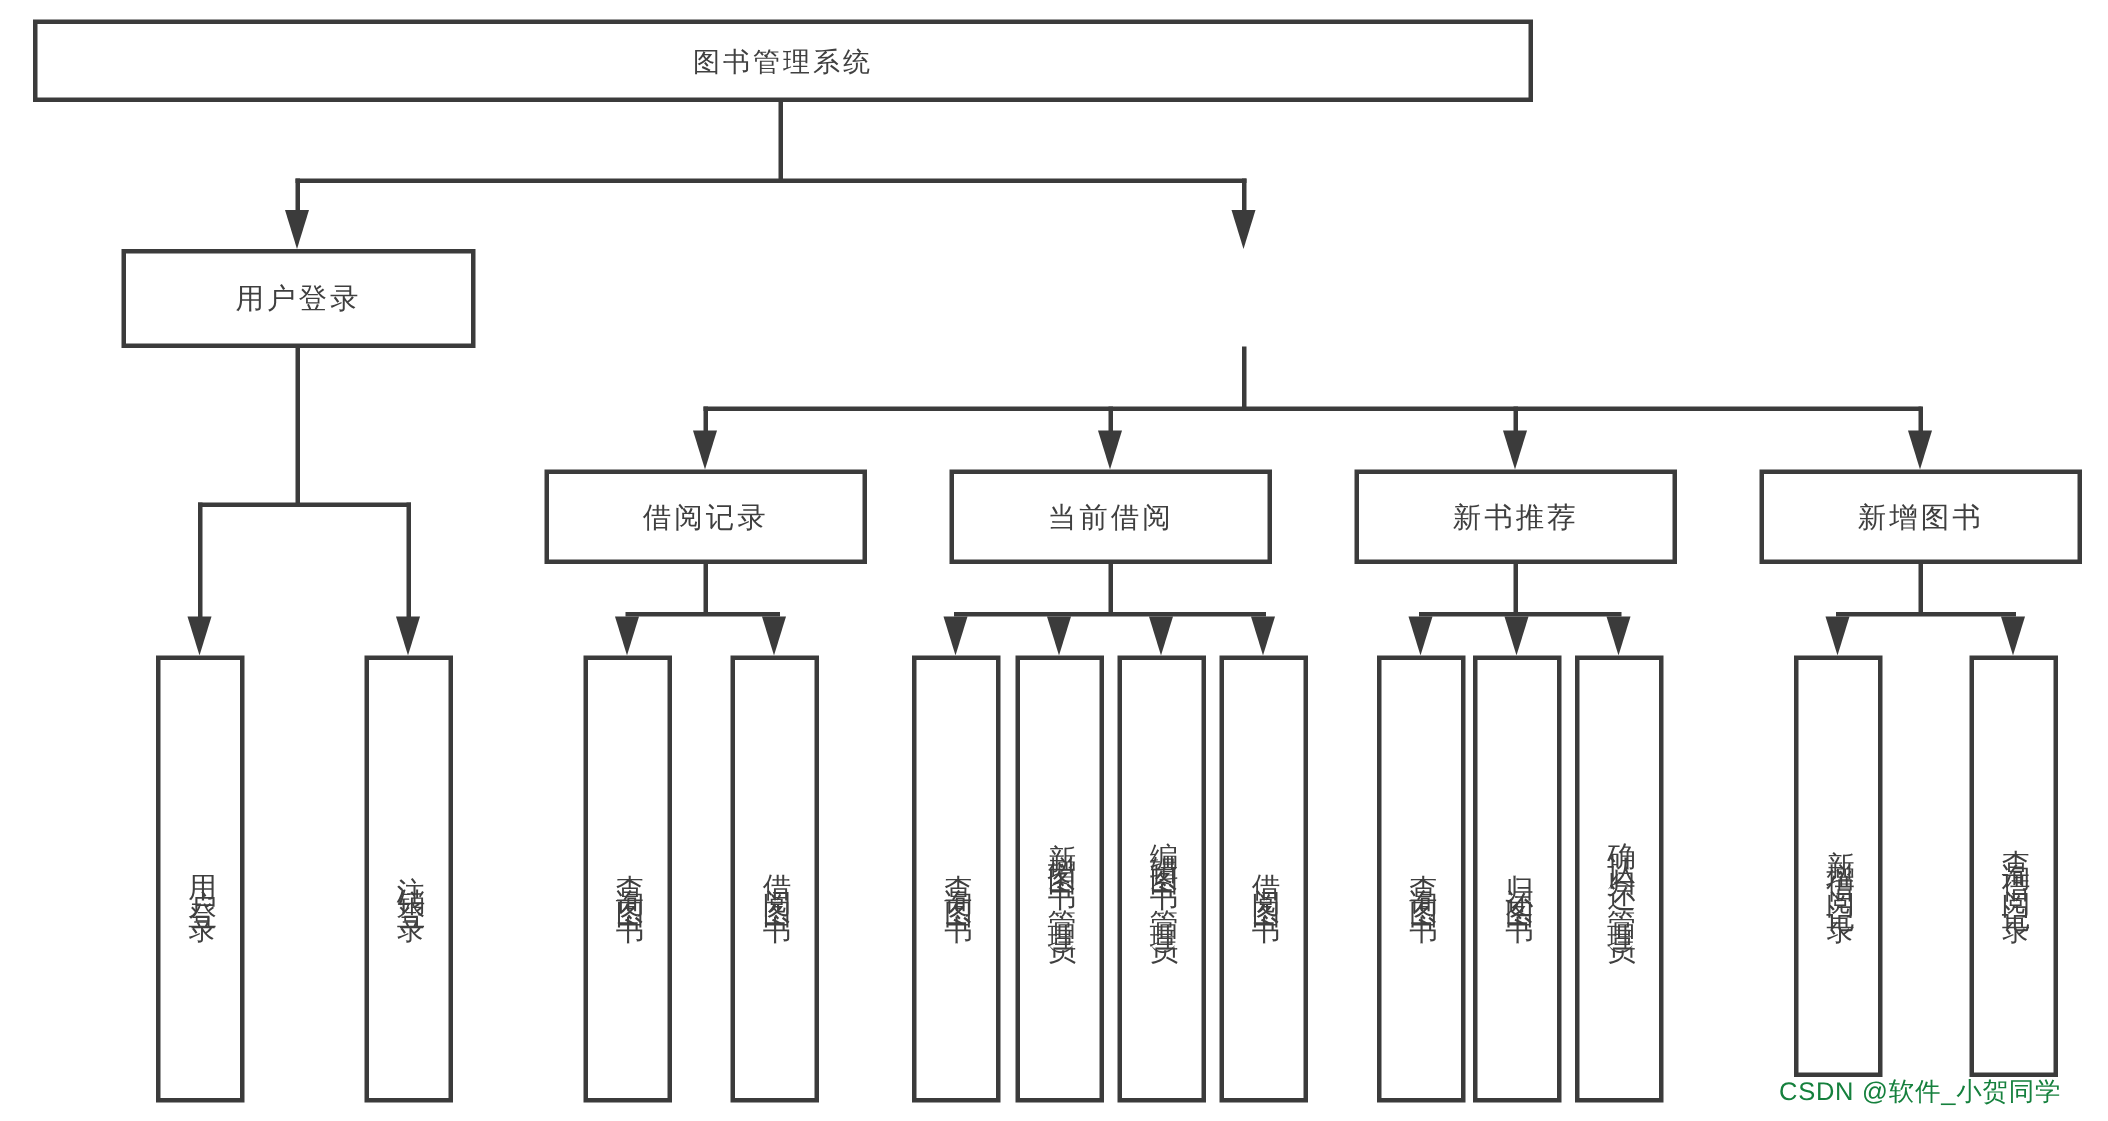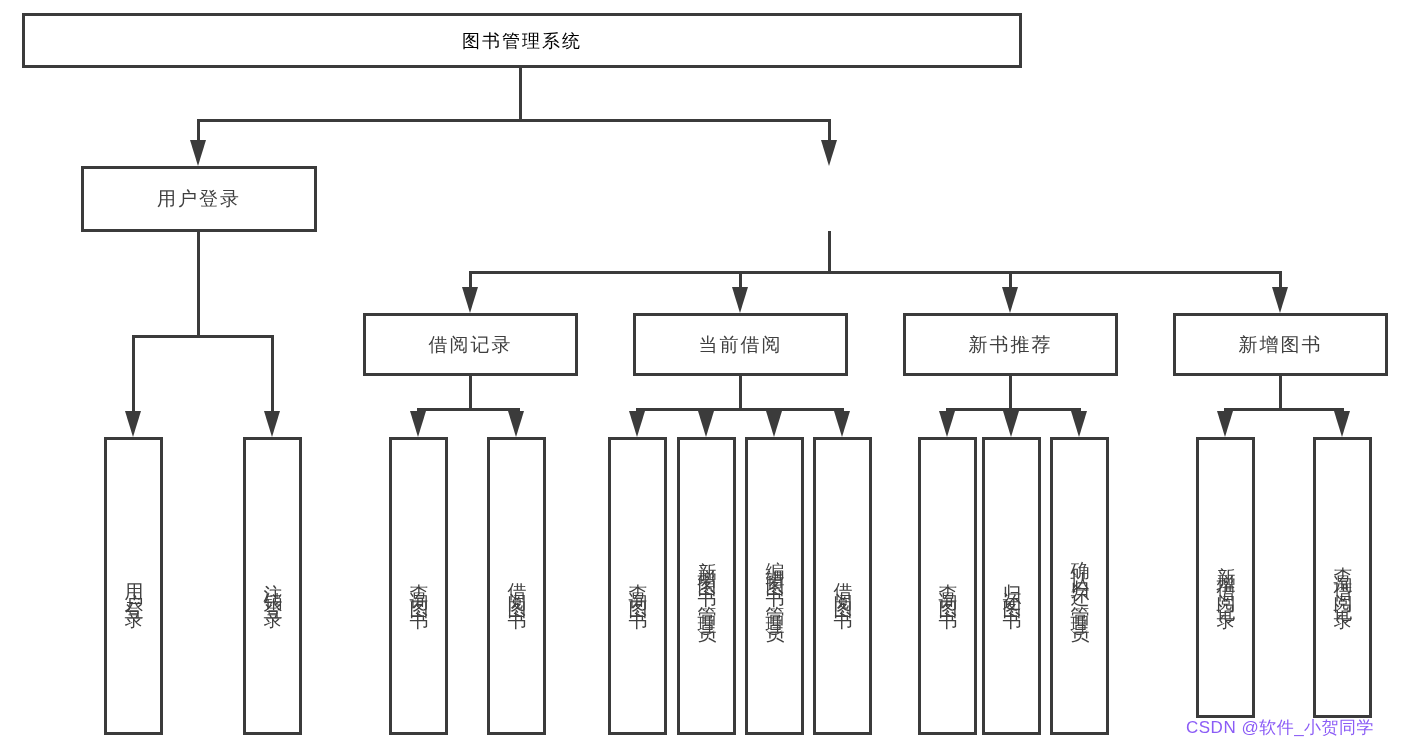--- a/index.html
+++ b/index.html
@@ -5,33 +5,33 @@
   html,body{margin:0;padding:0;background:#ffffff;}
   #canvas{
     position:relative;width:1405px;height:747px;background:#ffffff;overflow:hidden;
     font-family:"Liberation Sans","DejaVu Sans",sans-serif;
   }
   .box{
     position:absolute;box-sizing:border-box;border:3px solid #3b3b3b;background:#ffffff;
     display:flex;align-items:center;justify-content:center;
   }
   .hlbl{font-size:19px;color:#3f3f3f;letter-spacing:2px;white-space:nowrap;}
-  .rootlbl{font-size:18px;color:#000000;letter-spacing:2px;}
+  .rootlbl{font-size:18px;color:#404040;letter-spacing:2px;}
   .vlbl{
     writing-mode:vertical-rl;text-orientation:mixed;
     font-size:19px;color:#3f3f3f;letter-spacing:9px;line-height:1.1;
   }
   .c{position:absolute;background:#3b3b3b;}
   .ar{
     position:absolute;width:0;height:0;
     border-left:8px solid transparent;border-right:8px solid transparent;
     border-top:26px solid #3b3b3b;
   }
   .wm{
-    position:absolute;left:1186px;top:716px;font-size:17px;color:#8b5cf6;
+    position:absolute;left:1186px;top:716px;font-size:17px;color:#15803d;
     letter-spacing:0.5px;white-space:nowrap;text-shadow:0 0 2px #ffffff;
   }
 </style>
 </head>
 <body>
 
 <div id="canvas">
 
   <div class="c" style="left:519px;top:66px;width:3px;height:56px"></div>
   <div class="c" style="left:197px;top:119px;width:634px;height:3px"></div>

